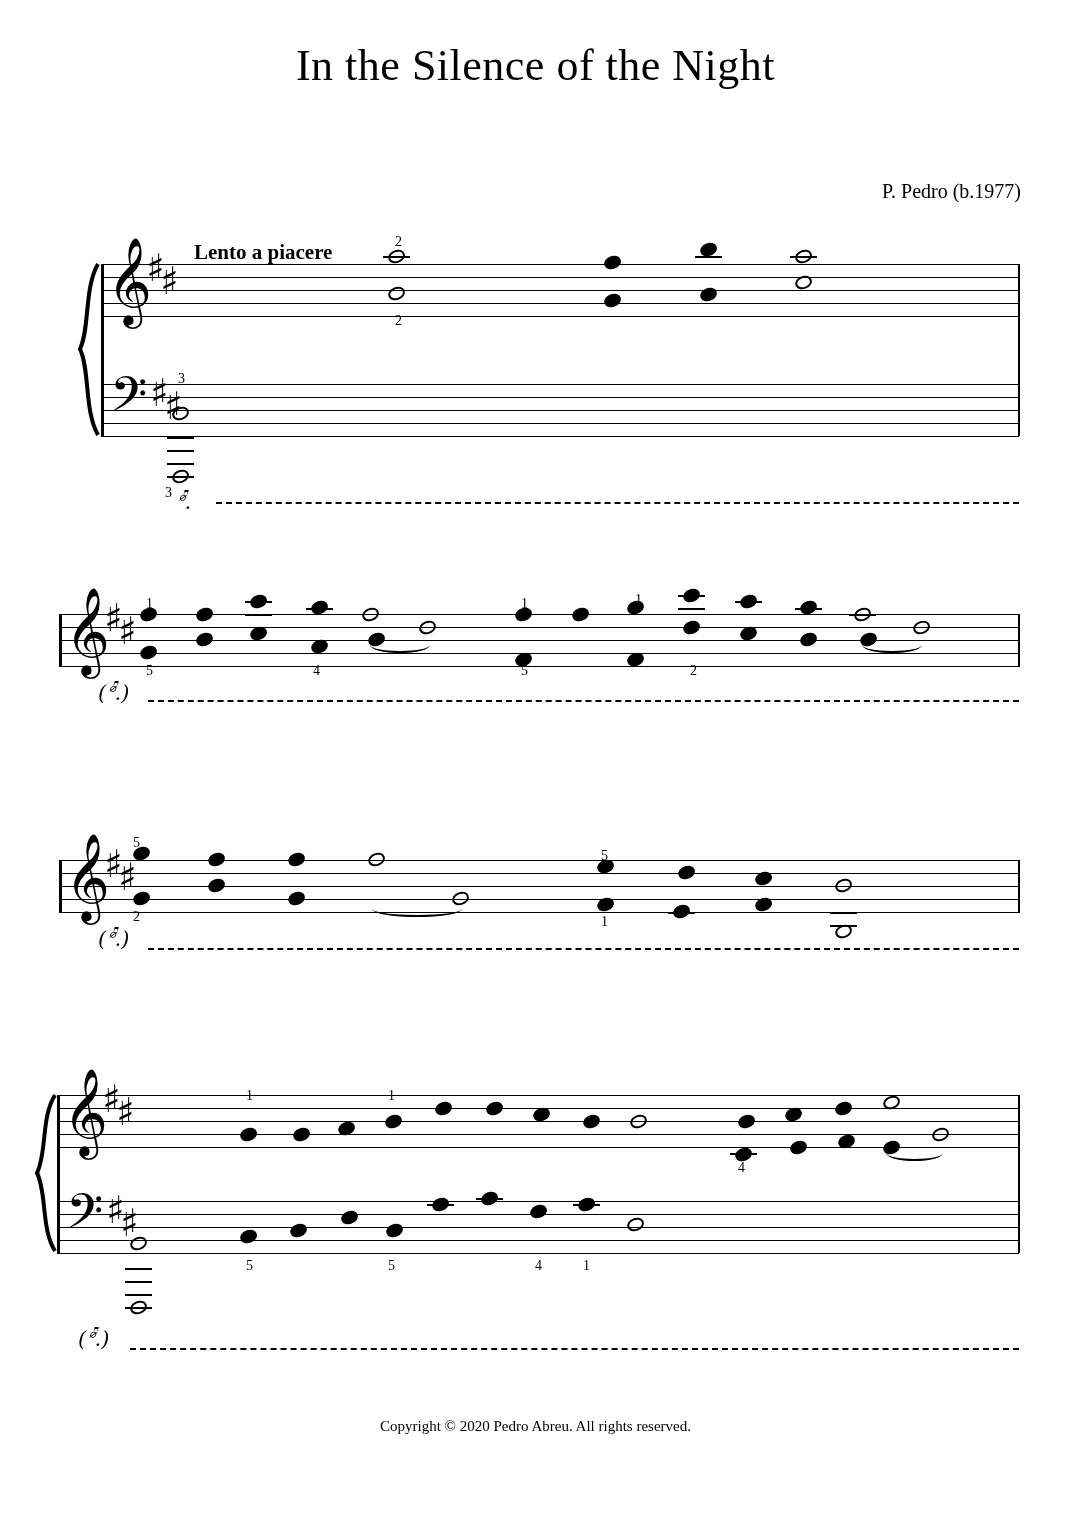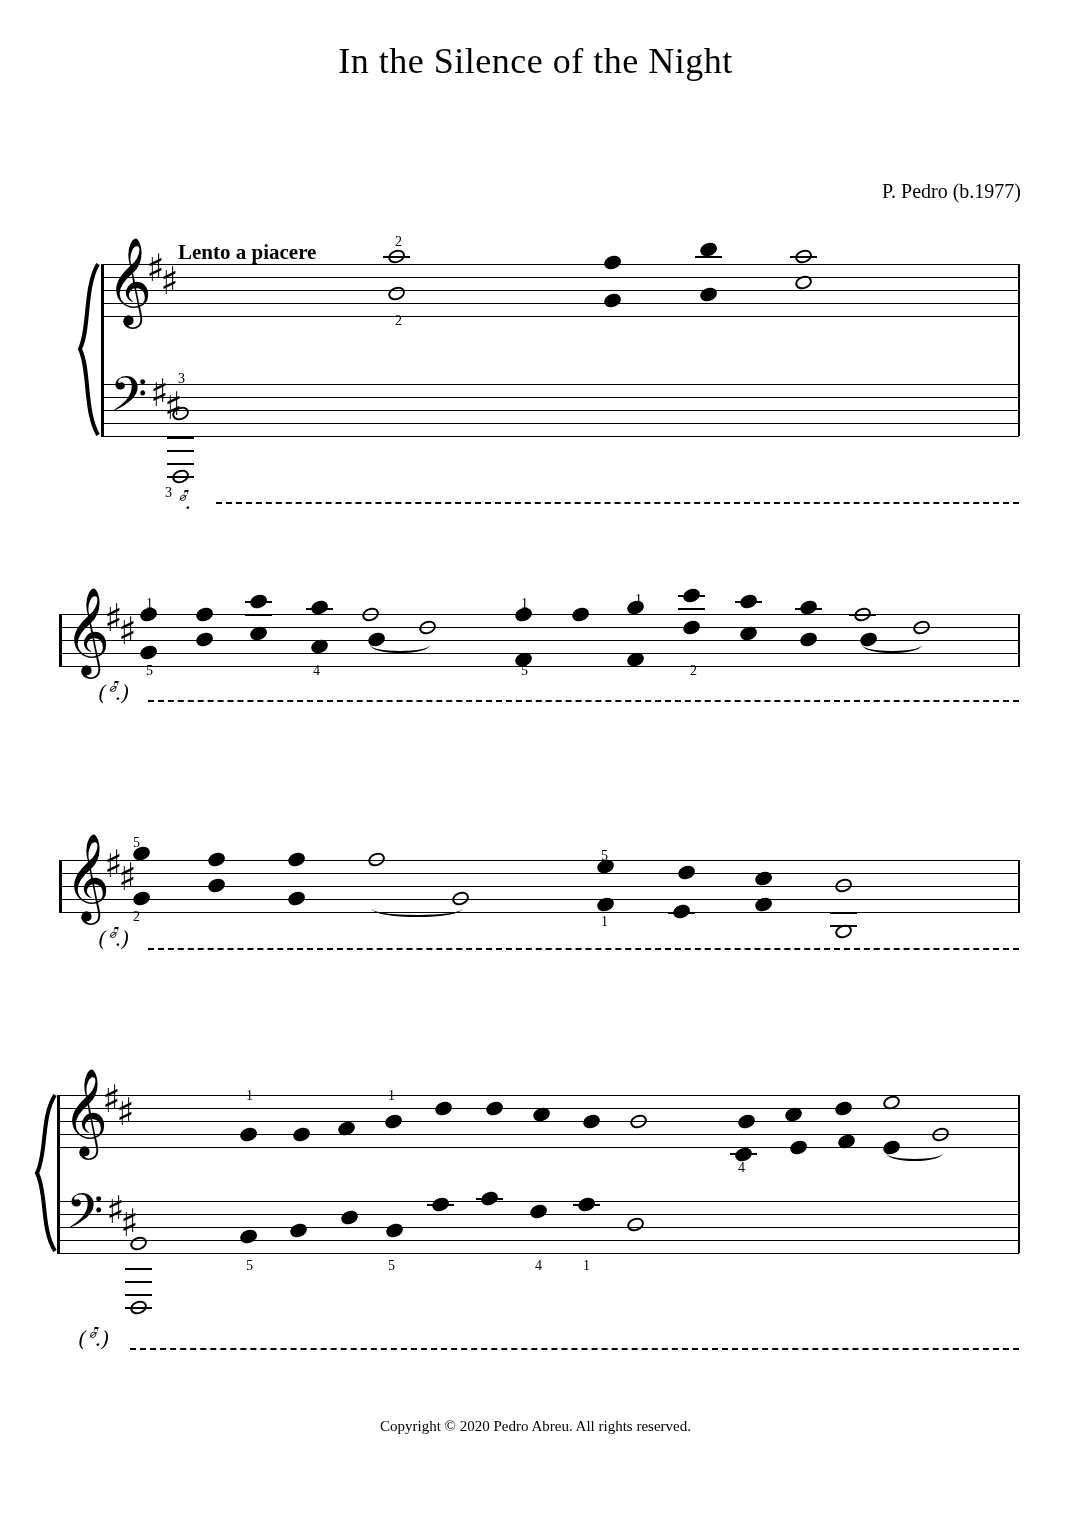--- a/index.html
+++ b/index.html
@@ -19,21 +19,21 @@
     position: absolute;
     inset: 0;
   }
   
   .title {
     position: absolute;
     top: 40px;
     left: 0;
     width: 1071px;
     text-align: center;
-    font-size: 36px;
+    font-size: 44px;
     font-family: "Liberation Serif", serif;
     letter-spacing: 0.5px;
   }
   .subtitle {
     position: absolute;
     top: 98px;
     left: 0;
     width: 1071px;
     text-align: center;
     font-size: 21px;
@@ -122,20 +122,21 @@
   .fing {
     position: absolute;
     font-size: 14px;
     font-family: "Liberation Serif", serif;
   }
   .tempo {
     position: absolute;
     font-size: 21px;
     font-weight: bold;
     font-family: "Liberation Serif", serif;
+    margin-left: 16px;
   }
   .ped {
     position: absolute;
     font-size: 21px;
     font-family: "DejaVu Serif", serif;
     font-style: italic;
   }
   .pedline {
     position: absolute;
     height: 0;

